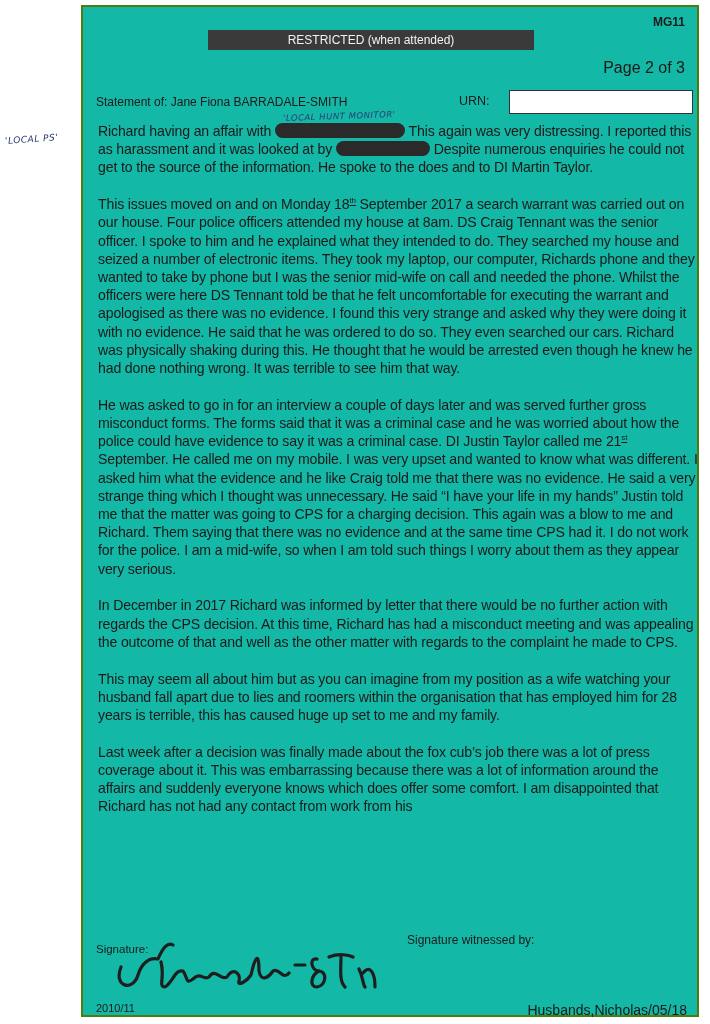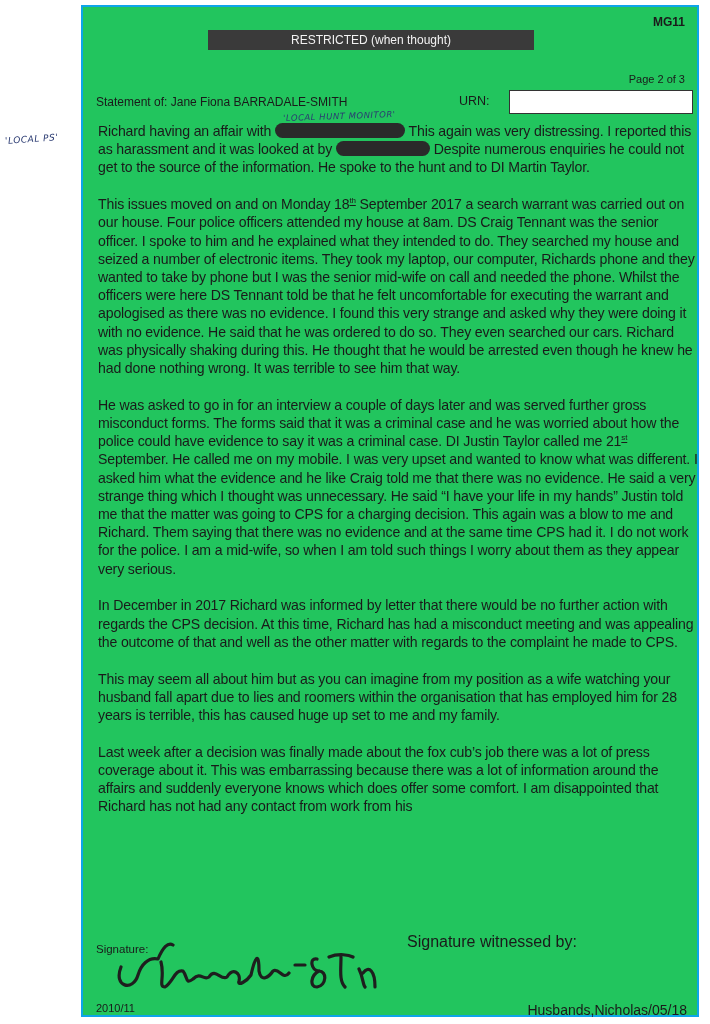--- a/index.html
+++ b/index.html
@@ -2,32 +2,32 @@
 <html><head>
 <meta charset="utf-8">
 <style>
   html, body { margin: 0; padding: 0; }
   body {
     width: 710px; height: 1024px; background: #ffffff; position: relative; overflow: hidden;
     font-family: "Liberation Sans", sans-serif; color: #1a1a1a;
   }
   .page {
     position: absolute; left: 81px; top: 5px; width: 618px; height: 1012px;
-    border: 2px solid #0ea5e9; box-sizing: border-box; background: #22c55e;
+    border: 2px solid #4d7c0f; box-sizing: border-box; background: #14b8a6;
   }
   .form-code {
     position: absolute; right: 12px; top: 8px; font-weight: bold; font-size: 12px;
   }
   .restricted-bar {
     position: absolute; left: 125px; top: 23px; width: 326px; height: 20px;
     background: #3a3a3a; color: #f2f2f2; font-size: 12px; line-height: 20px;
     text-align: center;
   }
   .page-num {
-    position: absolute; right: 12px; top: 66px; font-size: 11px;
+    position: absolute; right: 12px; top: 52px; font-size: 16px;
   }
   .statement-of {
     position: absolute; left: 13px; top: 88px; font-size: 12px;
   }
   .urn-label {
     position: absolute; left: 376px; top: 87px; font-size: 12.5px;
   }
   .urn-box {
     position: absolute; left: 426px; top: 83px; width: 184px; height: 24px;
     border: 1px solid #333; box-sizing: border-box; background: #fff;
@@ -47,53 +47,53 @@
     display: inline-block; height: 15px; background: #2a2a2a; border-radius: 8px;
     vertical-align: -2px; filter: blur(0.4px);
   }
   .r1 { width: 130px; }
   .r2 { width: 94px; }
   sup { font-size: 8px; line-height: 0; text-decoration: underline; }
   .sig-label {
     position: absolute; left: 13px; top: 923px; font-size: 11.5px; margin-top: 13px;
   }
   .sig-witness {
-    position: absolute; left: 324px; top: 926px; font-size: 16px;
+    position: absolute; left: 324px; top: 926px; font-size: 12px;
   }
   .signature {
     position: absolute; left: 30px; top: 930px; width: 300px; height: 60px;
   }
   .footer-left {
     position: absolute; left: 13px; top: 995px; font-size: 11px;
   }
   .footer-right {
     position: absolute; right: 10px; top: 995px; font-size: 14px;
   }
 </style>
 </head>
 <body>
 
 <div class="hand-note note-ps">'LOCAL PS'</div>
 
 <div class="page">
   <div class="form-code">MG11</div>
-  <div class="restricted-bar">RESTRICTED (when thought)</div>
+  <div class="restricted-bar">RESTRICTED (when attended)</div>
   <div class="page-num">Page 2 of 3</div>
   <div class="statement-of">Statement of: Jane Fiona BARRADALE-SMITH</div>
   <div class="urn-label">URN:</div>
   <div class="urn-box"></div>
   <div class="hand-note note-hunt">'LOCAL HUNT MONITOR'</div>
 
   <div class="body-text">
     <p>
       <span>Richard having an affair with</span>
       <span class="redact r1"></span>
       <span>This again was very distressing. I reported this as harassment and it was looked at by</span>
       <span class="redact r2"></span>
-      <span>Despite numerous enquiries he could not get to the source of the information. He spoke to the hunt and to DI Martin Taylor.</span>
+      <span>Despite numerous enquiries he could not get to the source of the information. He spoke to the does and to DI Martin Taylor.</span>
     </p>
     <p><span>This issues moved on and on Monday 18</span><sup>th</sup><span> September 2017 a search warrant was carried out on our house. Four police officers attended my house at 8am. DS Craig Tennant was the senior officer. I spoke to him and he explained what they intended to do. They searched my house and seized a number of electronic items. They took my laptop, our computer, Richards phone and they wanted to take by phone but I was the senior mid-wife on call and needed the phone. Whilst the officers were here DS Tennant told be that he felt uncomfortable for executing the warrant and apologised as there was no evidence. I found this very strange and asked why they were doing it with no evidence. He said that he was ordered to do so. They even searched our cars. Richard was physically shaking during this. He thought that he would be arrested even though he knew he had done nothing wrong. It was terrible to see him that way.</span></p>
     <p><span>He was asked to go in for an interview a couple of days later and was served further gross misconduct forms. The forms said that it was a criminal case and he was worried about how the police could have evidence to say it was a criminal case. DI Justin Taylor called me 21</span><sup>st</sup><span> September. He called me on my mobile. I was very upset and wanted to know what was different. I asked him what the evidence and he like Craig told me that there was no evidence. He said a very strange thing which I thought was unnecessary. He said “I have your life in my hands” Justin told me that the matter was going to CPS for a charging decision. This again was a blow to me and Richard. Them saying that there was no evidence and at the same time CPS had it. I do not work for the police. I am a mid-wife, so when I am told such things I worry about them as they appear very serious.</span></p>
     <p>In December in 2017 Richard was informed by letter that there would be no further action with regards the CPS decision. At this time, Richard has had a misconduct meeting and was appealing the outcome of that and well as the other matter with regards to the complaint he made to CPS.</p>
     <p>This may seem all about him but as you can imagine from my position as a wife watching your husband fall apart due to lies and roomers within the organisation that has employed him for 28 years is terrible, this has caused huge up set to me and my family.</p>
     <p>Last week after a decision was finally made about the fox cub’s job there was a lot of press coverage about it. This was embarrassing because there was a lot of information around the affairs and suddenly everyone knows which does offer some comfort. I am disappointed that Richard has not had any contact from work from his</p>
   </div>
 
   <div class="sig-label">Signature:</div>
   <div class="sig-witness">Signature witnessed by:</div>

